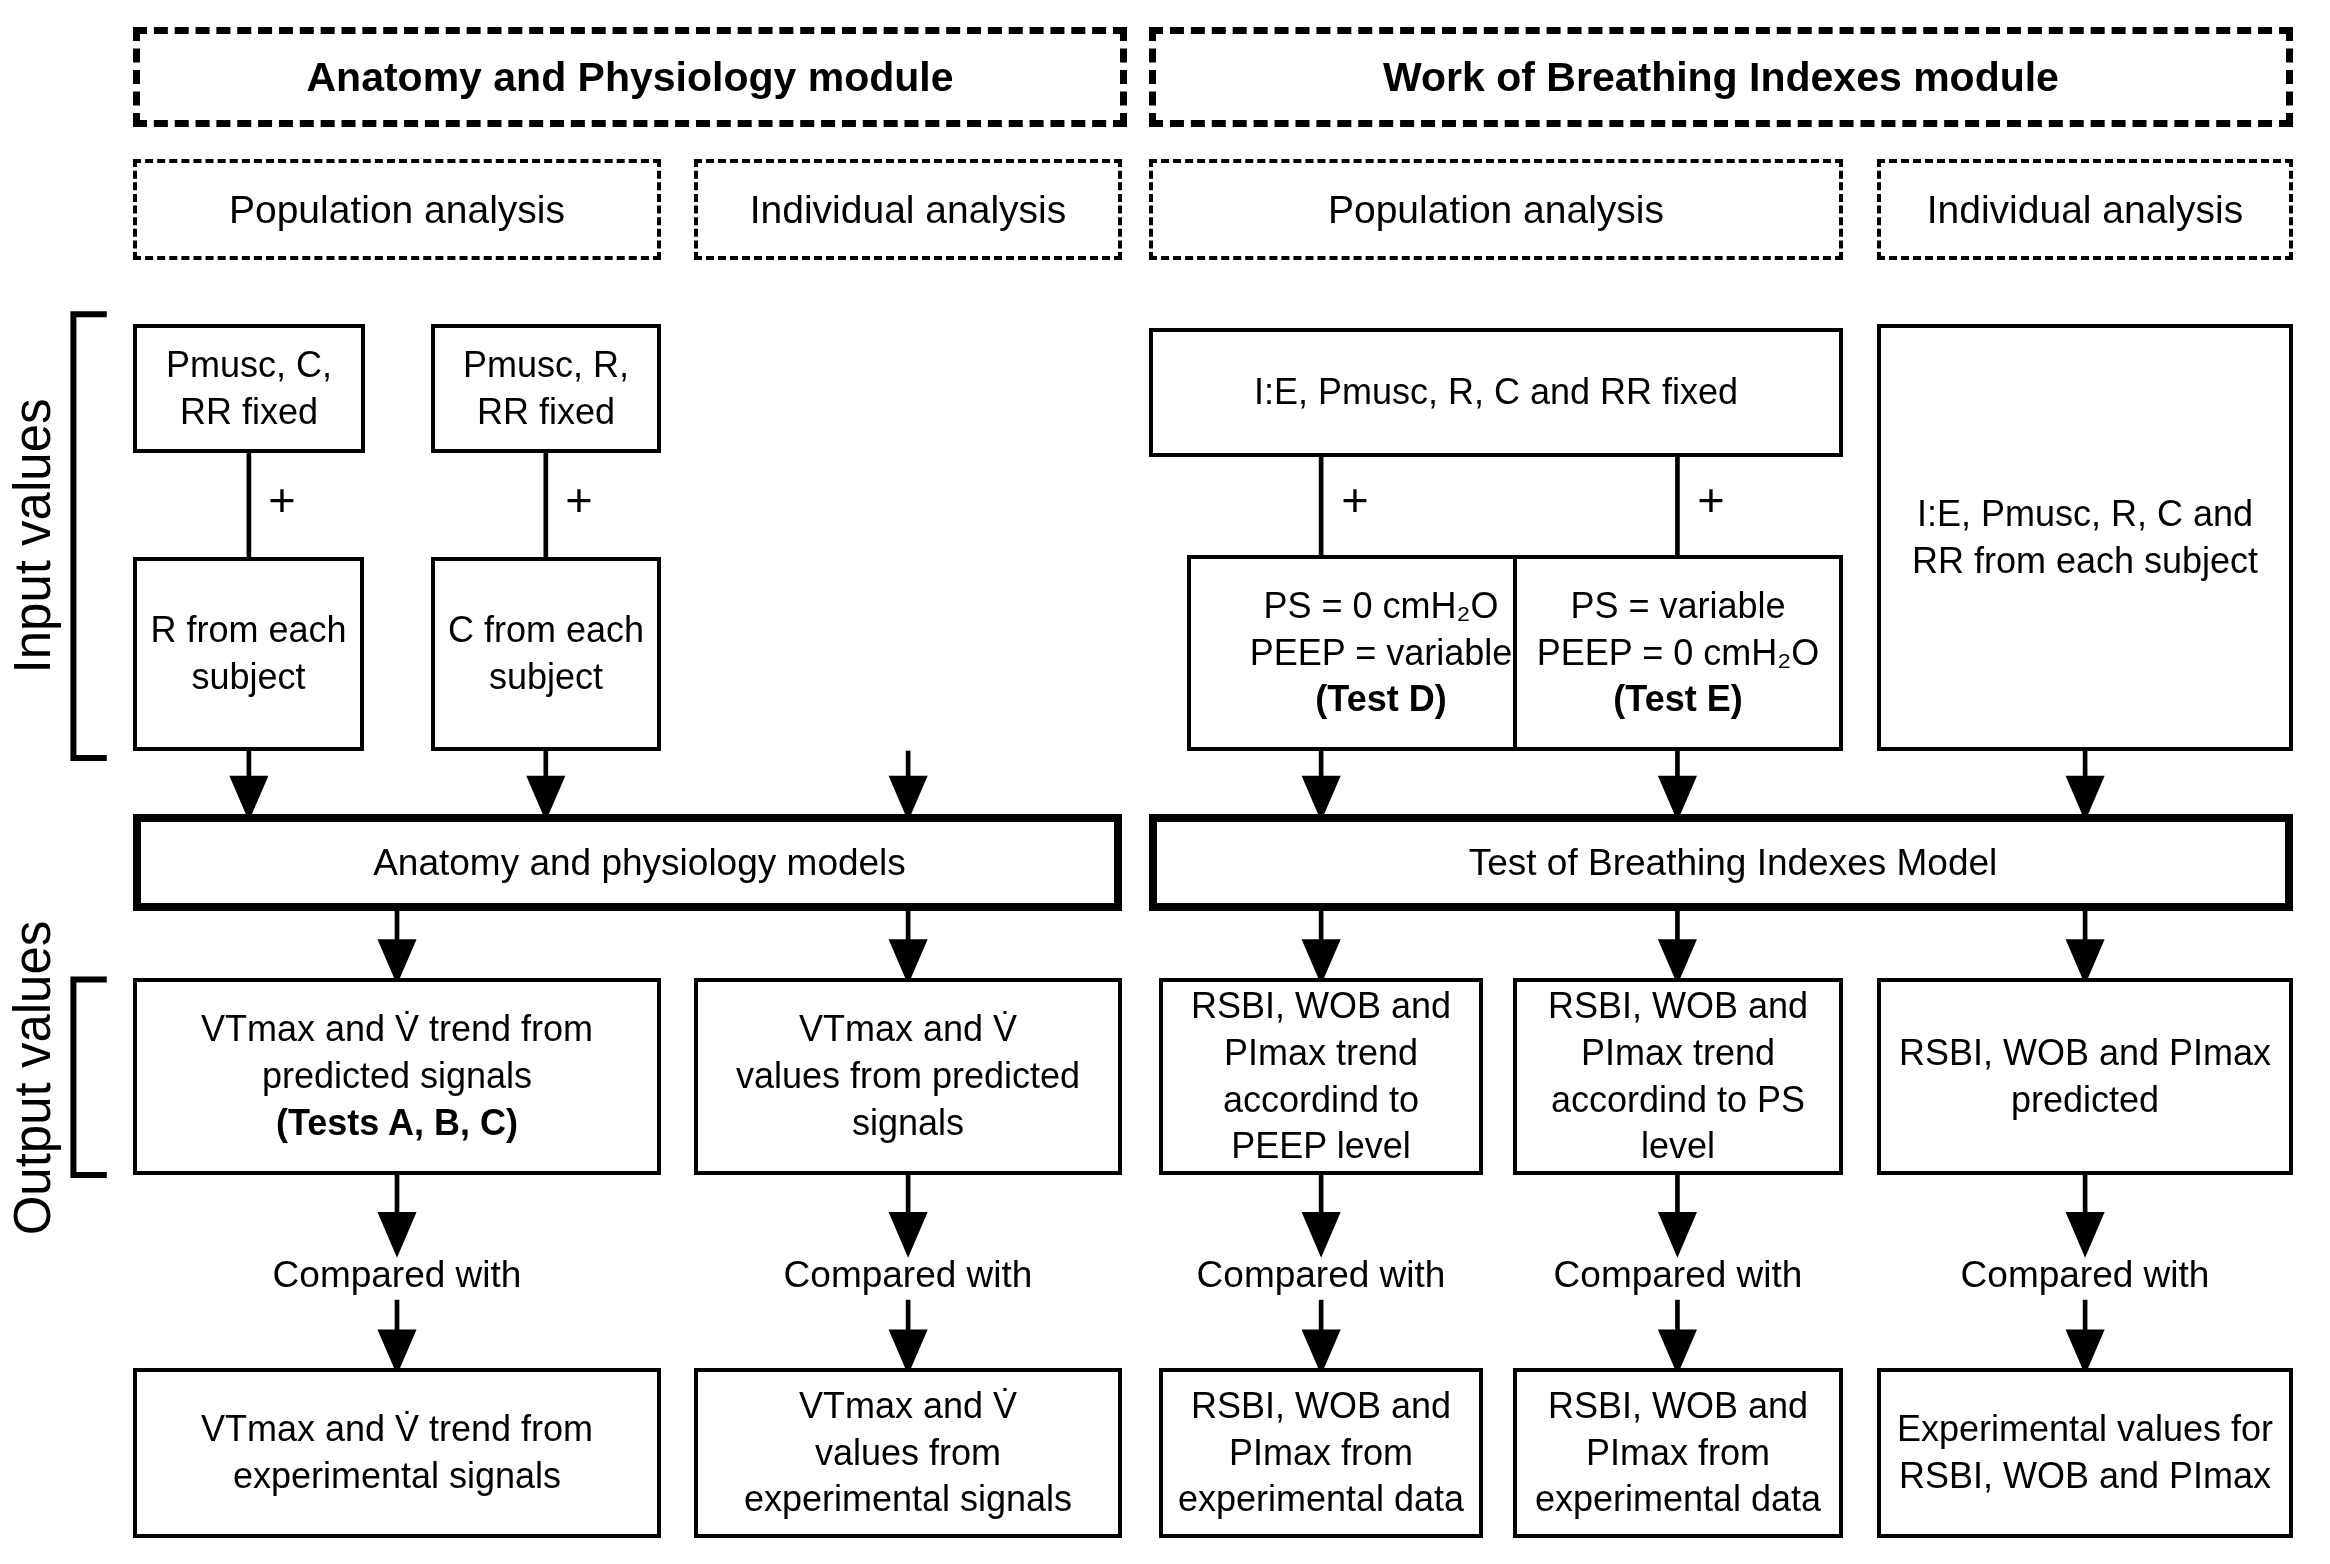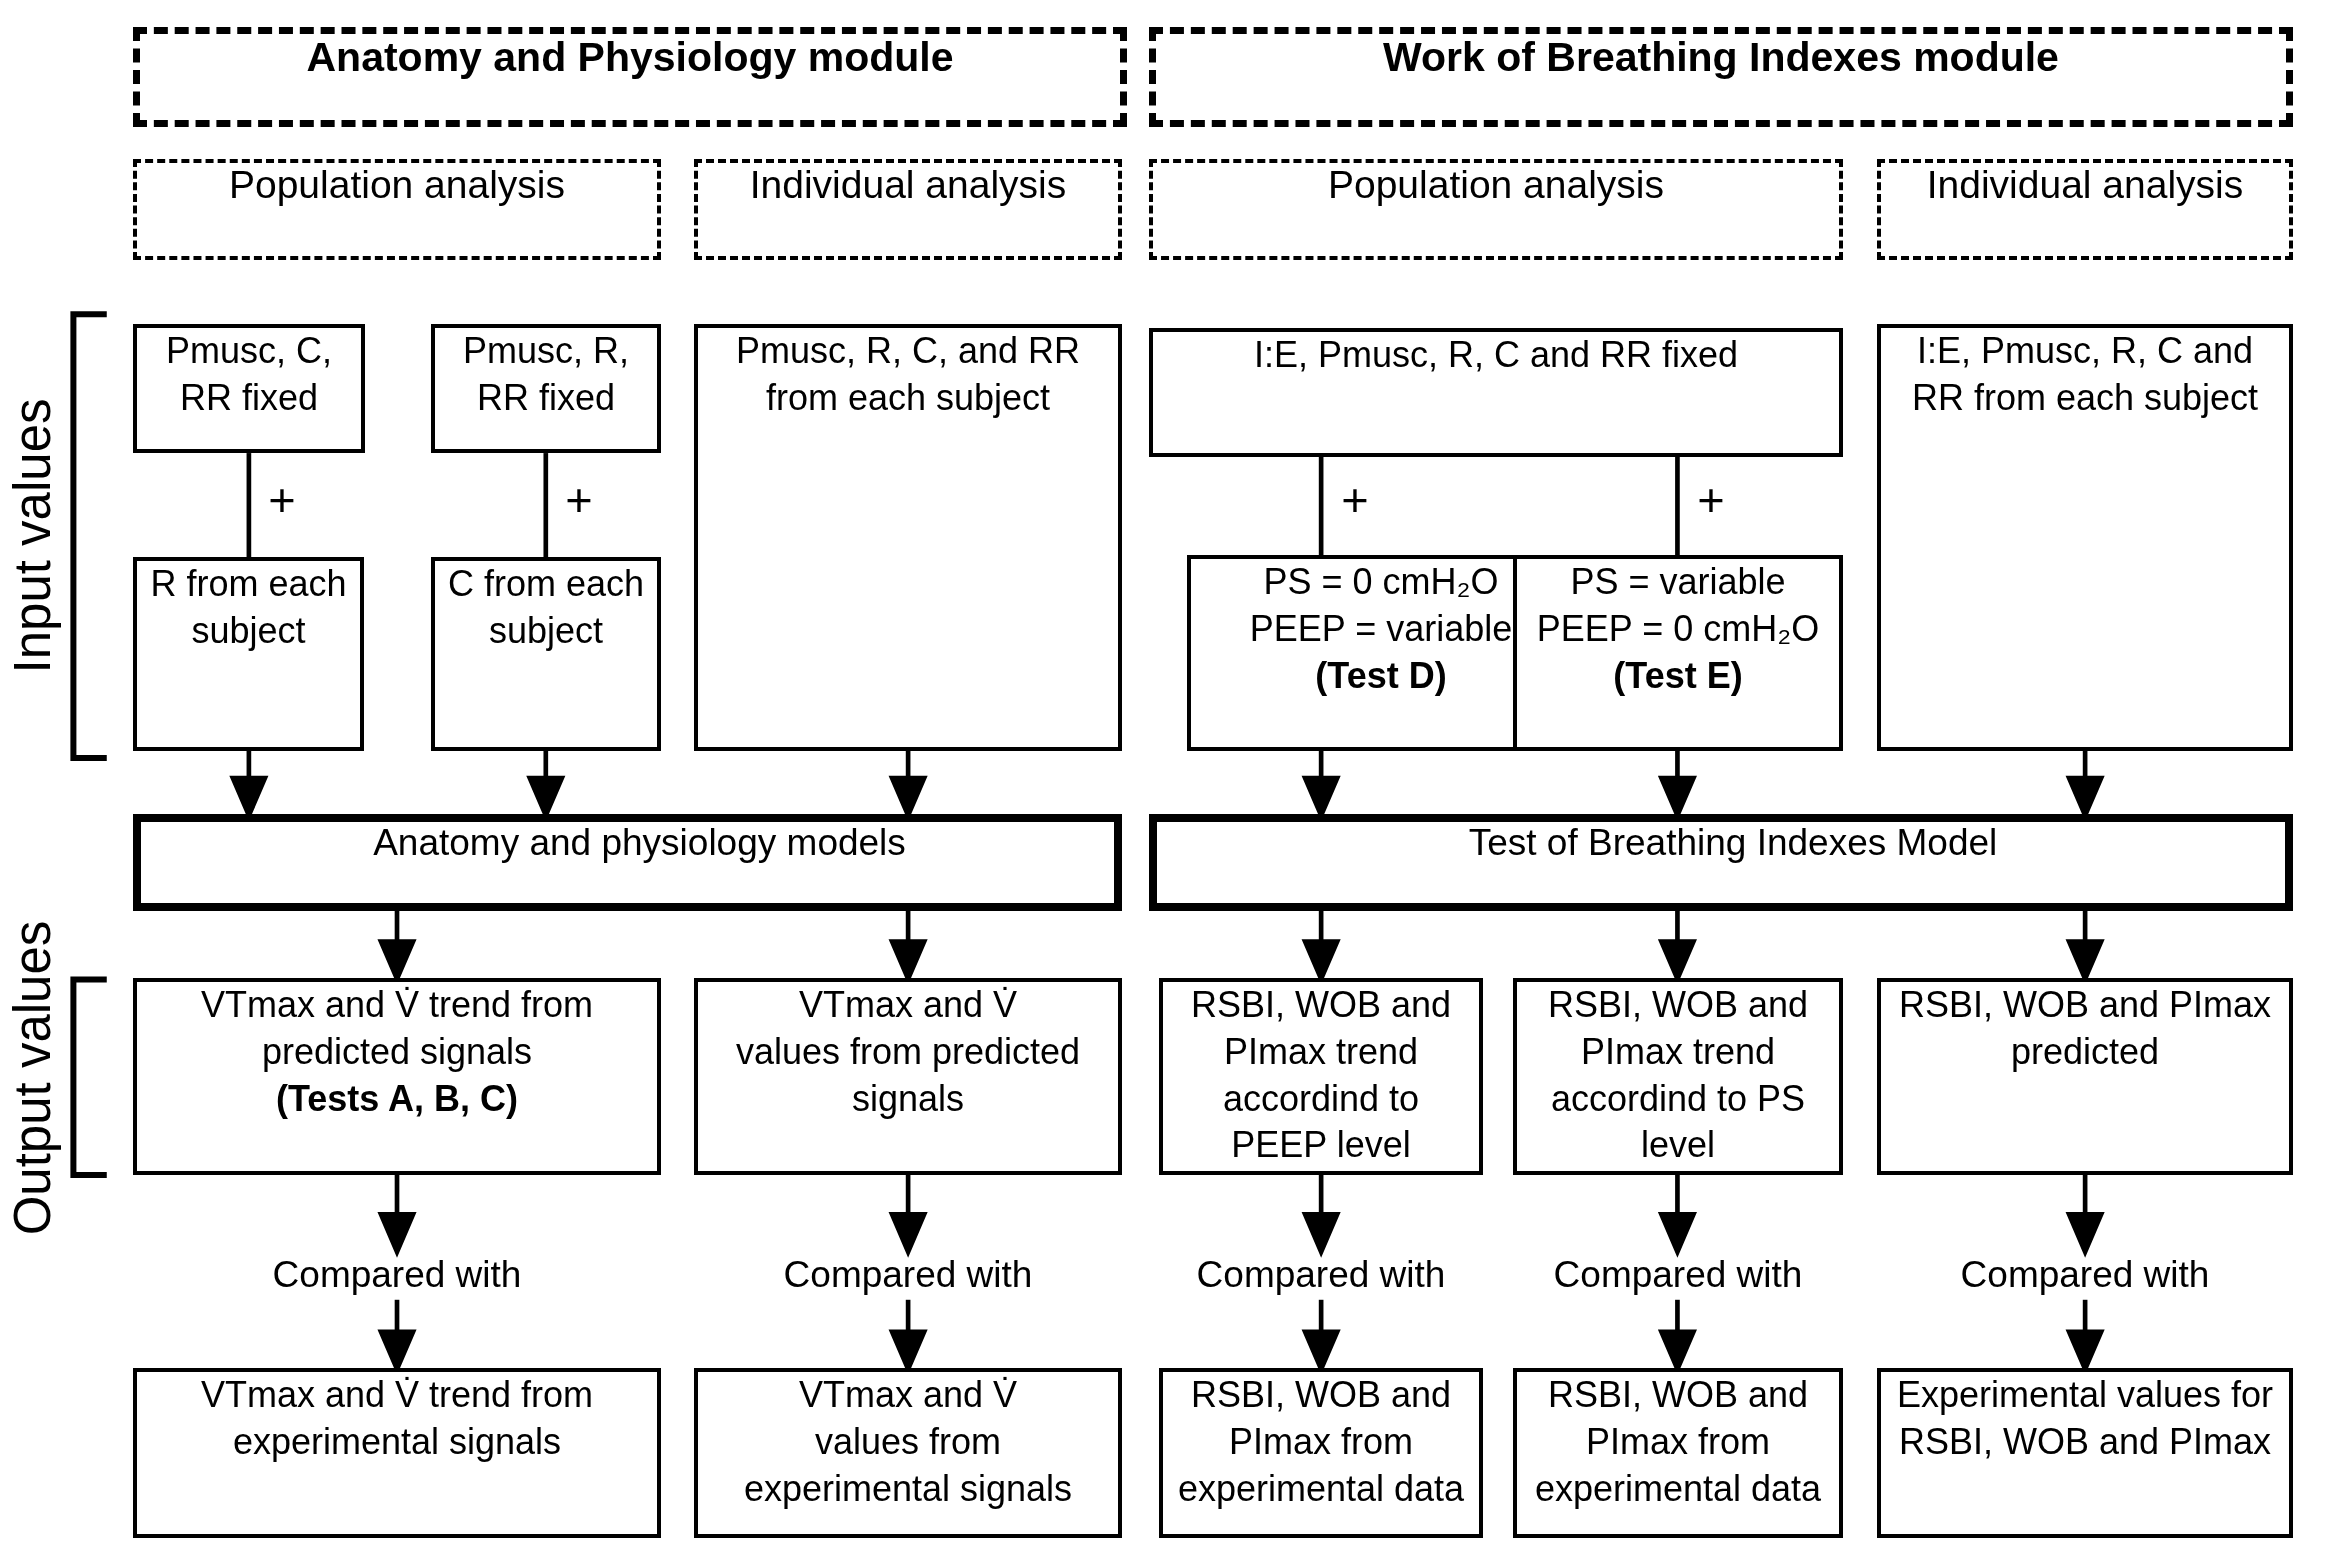--- a/index.html
+++ b/index.html
@@ -1,18 +1,18 @@
 <!DOCTYPE html>
 <html style="font-size:10.7px"><head>
 <meta charset="utf-8">
 <style>
   html,body{margin:0;padding:0;background:#fff;}
   .page{position:relative;width:2330px;height:1564px;background:#ffffff;
         font-family:"Liberation Sans","DejaVu Sans",sans-serif;color:#000;overflow:hidden;}
-  .box{position:absolute;display:flex;flex-direction:column;align-items:center;
+  .box{position:absolute;display:flex;flex-direction:column;align-items:center;justify-content:center;
        text-align:center;box-sizing:border-box;background:#fff;}
   .solid{border:4.7px solid #000;}
   .thick{border:8.7px solid #000;}
   .dashed-lg{border:7.3px dashed #000;}
   .dashed-sm{border:4.7px dashed #000;}
   .txt{white-space:pre;font-size:36px;line-height:1.3;}
   .note{white-space:pre;font-size:36px;line-height:1.3;font-weight:bold;}
   .mh{font-size:41px;font-weight:bold;}
   .an{font-size:39px;}
   .model-txt{font-size:37px;margin-left:24px;}
@@ -138,24 +138,20 @@
 
   <div class="box solid" style="left:431px;top:324px;width:230px;height:129px">
     <div class="txt">Pmusc, R,
 RR fixed</div>
   </div>
   <div class="box solid" style="left:431px;top:557px;width:230px;height:194px">
     <div class="txt">C from each
 subject</div>
   </div>
 
-  <div class="box solid" style="left:694px;top:324px;width:428px;height:427px">
-    <div class="txt">Pmusc, R, C, and RR
-from each subject</div>
-  </div>
 
   <div class="box solid" style="left:1149px;top:328px;width:694px;height:129px">
     <div class="txt">I:E, Pmusc, R, C and RR fixed</div>
   </div>
   <div class="box solid" style="left:1187px;top:555px;width:388px;height:196px">
     <div class="txt">PS = 0 cmH₂O
 PEEP = variable</div>
     <div class="note">(Test D)</div>
   </div>
   <div class="box solid" style="left:1513px;top:555px;width:330px;height:196px">

